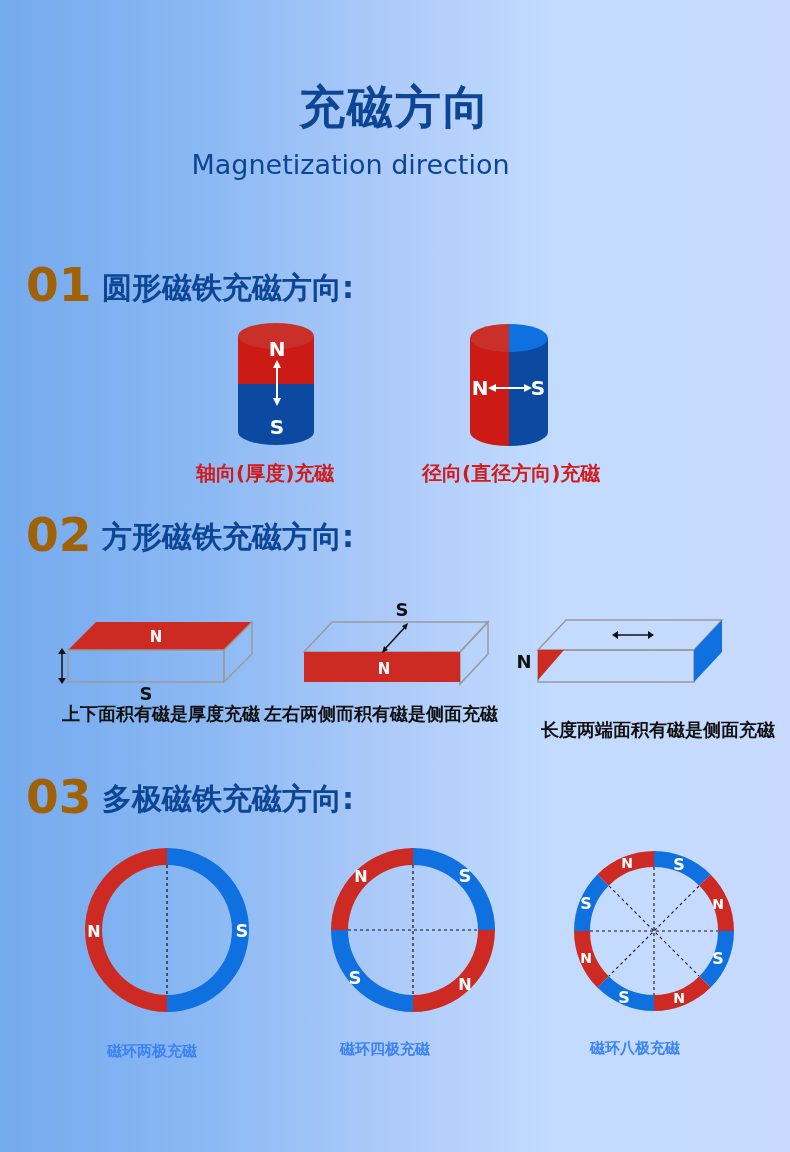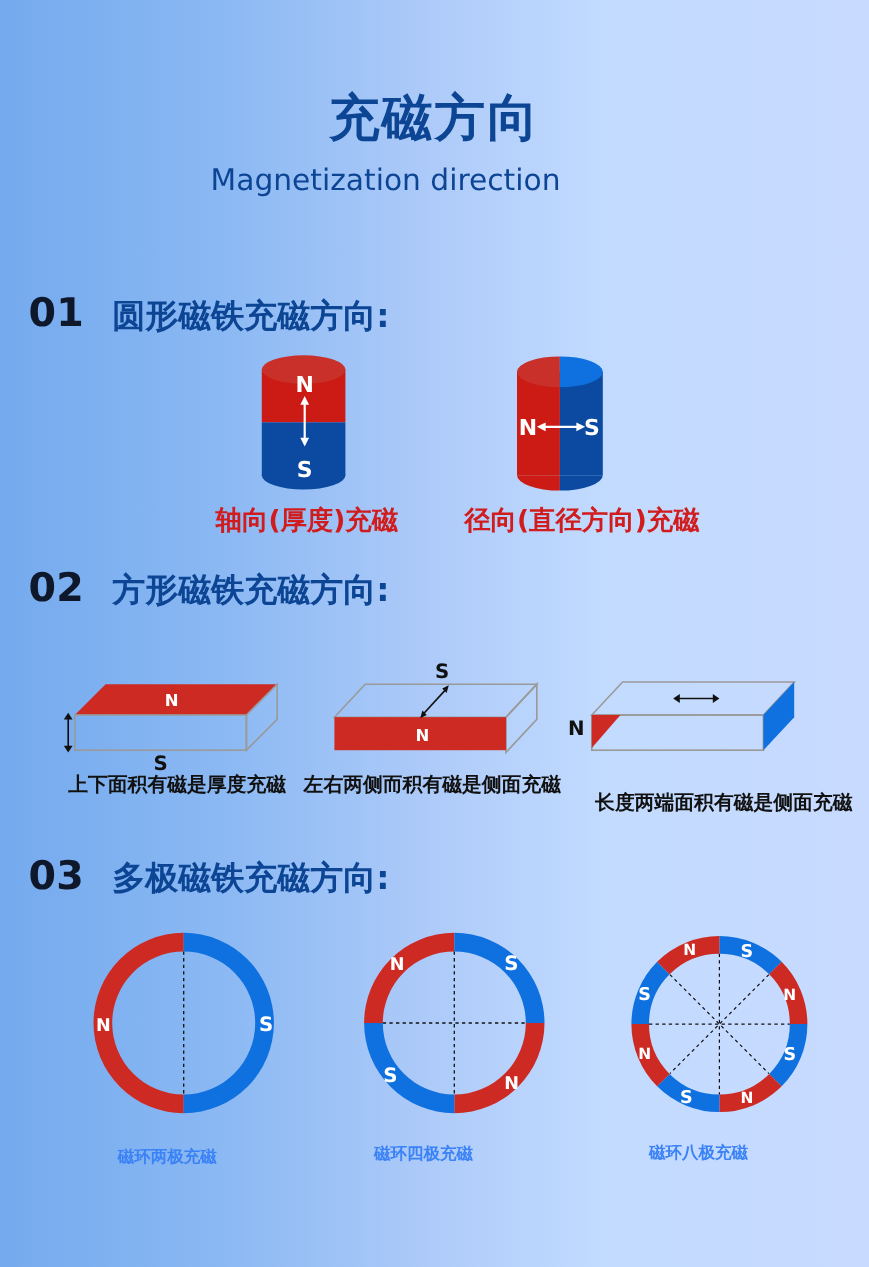--- a/index.html
+++ b/index.html
@@ -10,23 +10,23 @@
   }
   .abs { position: absolute; }
   .title-cn {
     left: 0; width: 790px; top: 62px; text-align: center;
     font-size: 46px; font-weight: bold; color: #0d4595; letter-spacing: 2px; line-height: 90px;
   }
   .title-en {
     left: 0; width: 701px; top: 148px; text-align: center;
     font-size: 27px; color: #0d4595; line-height: 34px;
   }
-  .sec-num { font-size: 36px; font-weight: bold; color: #0f172a; line-height: 60px; }
+  .sec-num { font-size: 47px; font-weight: bold; color: #a16207; line-height: 60px; }
   .sec-title { font-size: 30px; font-weight: bold; color: #0d4595; line-height: 40px; text-align: right; }
-  .cap-red { font-size: 24px; font-weight: bold; color: #d01c1c; line-height: 26px; }
+  .cap-red { font-size: 20px; font-weight: bold; color: #d01c1c; line-height: 26px; }
   .cap-black { font-size: 18px; font-weight: bold; color: #111; line-height: 20px; white-space: nowrap; }
   .cap-black2 { font-size: 15px; font-weight: bold; color: #3b82f6; line-height: 26px; white-space: nowrap; }
   svg text { font-family: "DejaVu Sans", sans-serif; font-weight: bold; }
 </style>
 </head>
 <body>
 
 <div class="abs title-cn">充磁方向</div>
 <div class="abs title-en">Magnetization direction</div>
 
@@ -79,21 +79,21 @@
 <svg class="abs" style="left:300px; top:596px;" width="192" height="90">
   <polygon points="4,56 32,26 188,26 160,56" fill="none" stroke="#9a9a9a" stroke-width="1.5"></polygon>
   <polygon points="160,56 188,26 188,58 160,88" fill="none" stroke="#9a9a9a" stroke-width="1.5"></polygon>
   <rect x="4" y="56" width="156" height="30" fill="#cc2a22"></rect>
   <line x1="84" y1="54" x2="106" y2="30" stroke="#111" stroke-width="1.5"></line>
   <polygon points="108,27 102,30 106,34" fill="#111"></polygon>
   <polygon points="82,57 88,54 84,50" fill="#111"></polygon>
   <text x="102" y="20" text-anchor="middle" font-size="18" fill="#111">S</text>
   <text x="84" y="78" text-anchor="middle" font-size="15" fill="#fff">N</text>
 </svg>
-<div class="abs cap-black" style="left:276px; top:704px;">左右两侧而积有磁是侧面充磁</div>
+<div class="abs cap-black" style="left:264px; top:704px;">左右两侧而积有磁是侧面充磁</div>
 
 <svg class="abs" style="left:512px; top:616px;" width="216" height="70">
   <polygon points="26,34 54,4 210,4 182,34" fill="none" stroke="#9a9a9a" stroke-width="1.5"></polygon>
   <rect x="26" y="34" width="156" height="32" fill="none" stroke="#9a9a9a" stroke-width="1.5"></rect>
   <polygon points="26,34 52,34 26,64" fill="#cc2a22"></polygon>
   <polygon points="182,34 210,4 210,36 182,66" fill="#0f70e0"></polygon>
   <line x1="104" y1="19" x2="138" y2="19" stroke="#111" stroke-width="1.5"></line>
   <polygon points="100,19 106,15 106,23" fill="#111"></polygon>
   <polygon points="142,19 136,15 136,23" fill="#111"></polygon>
   <text x="12" y="52" text-anchor="middle" font-size="18" fill="#111">N</text>

